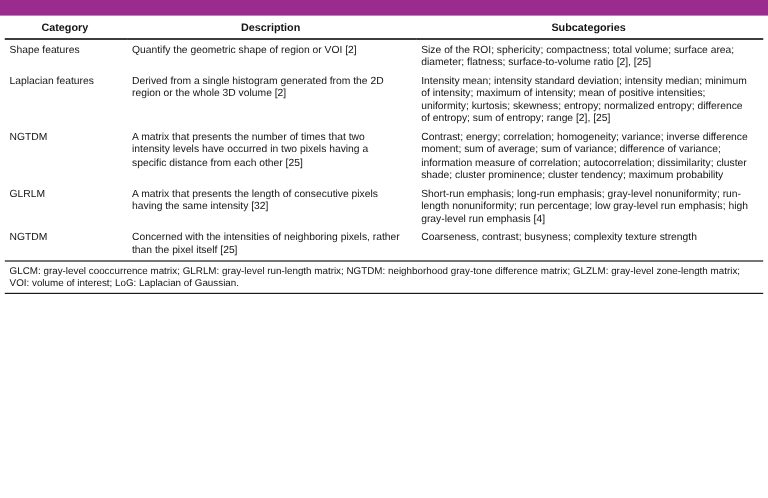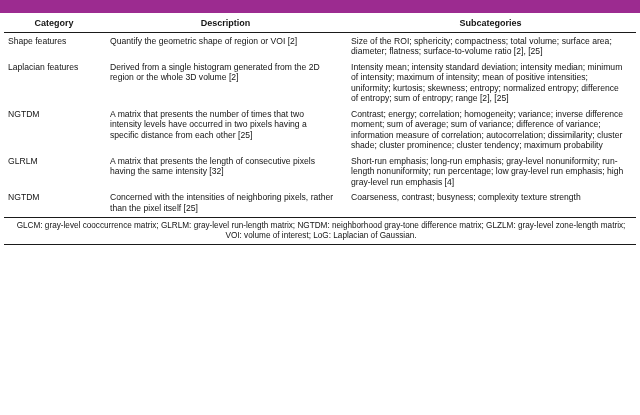--- a/index.html
+++ b/index.html
@@ -38,21 +38,20 @@
   col.c-category { width: 102px; }
   col.c-description { width: 241px; }
   col.c-subcategories { width: 289px; }
   .footnote {
     margin: 2px 4px 0 4px;
     border-top: 1px solid #1a1a1a;
     border-bottom: 1px solid #1a1a1a;
     font-size: 8.2px;
     line-height: 10px;
     padding: 3px 2px 3px 4px;
-    text-align: center;
   }
 </style>
 </head>
 <body style="color: rgb(20, 20, 20);">
 
 <div class="title-bar" style="background: rgb(156, 43, 144);"></div>
 
 <table class="paper-table">
   <colgroup>
     <col class="c-category">

